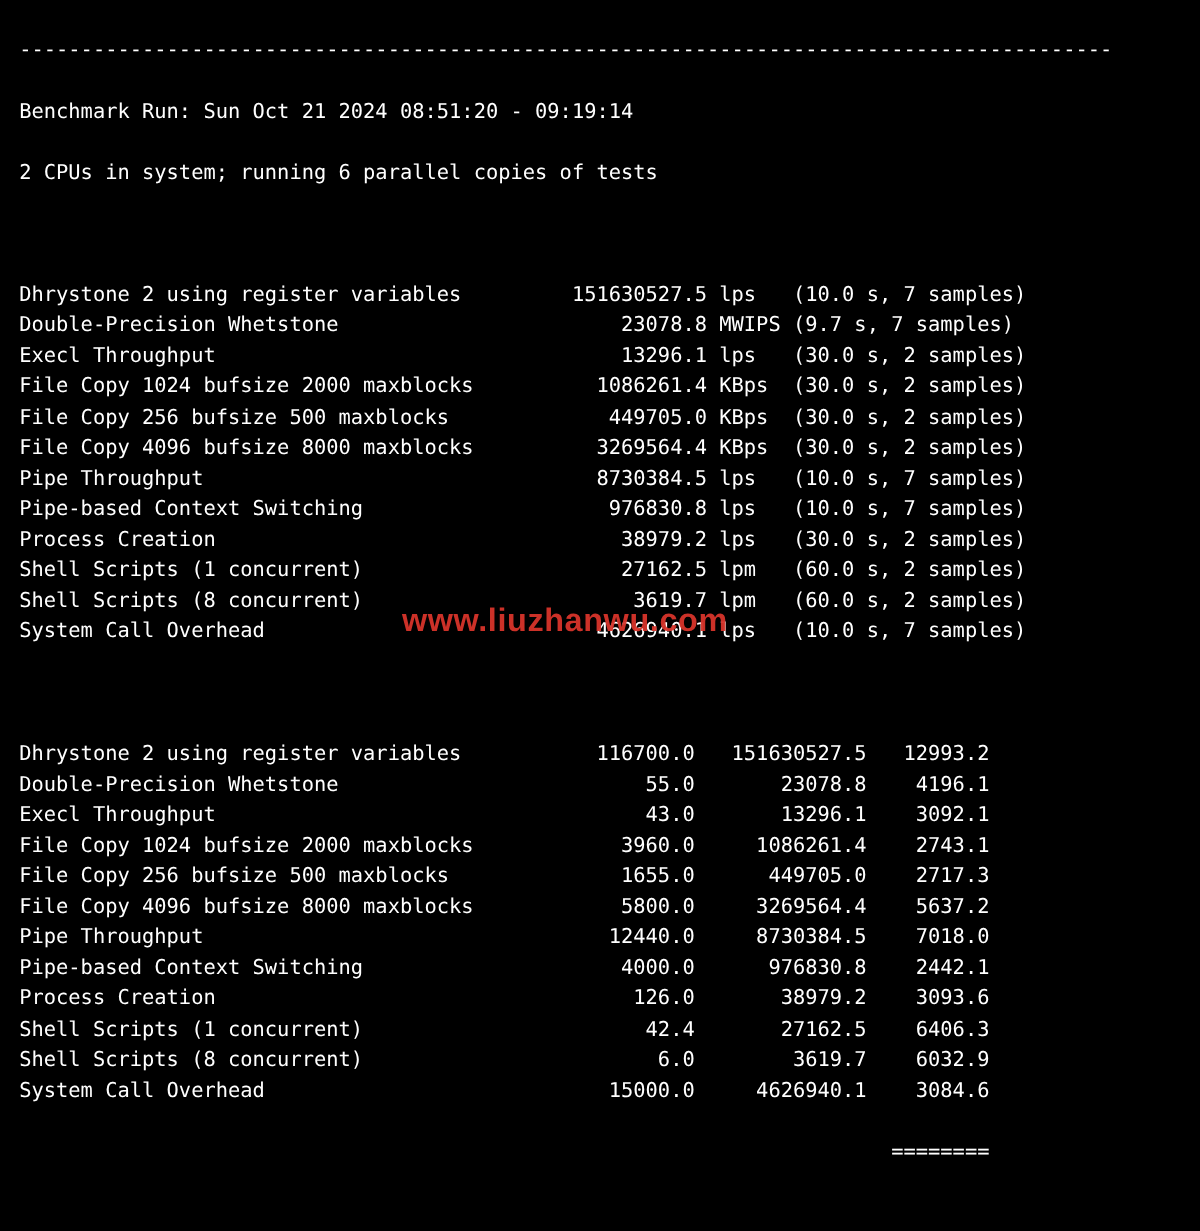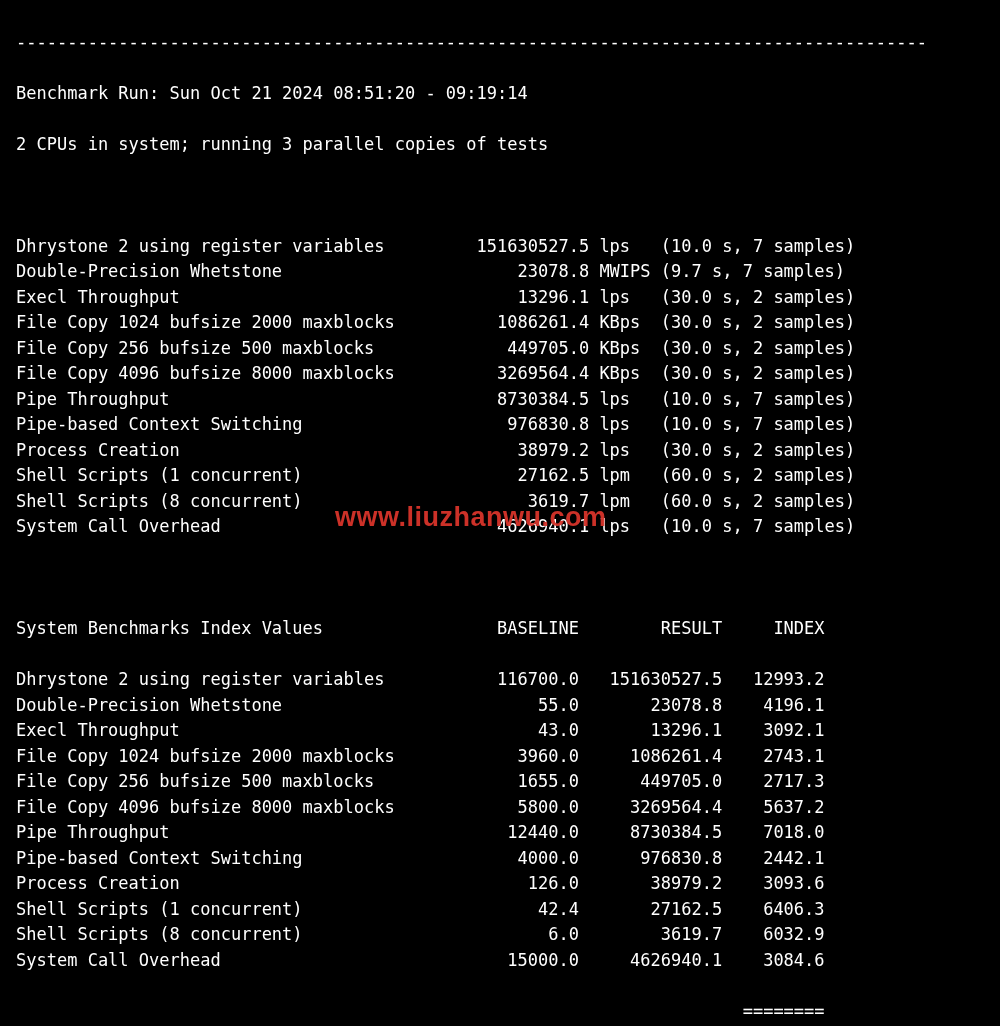--- a/index.html
+++ b/index.html
@@ -35,25 +35,24 @@
   }
   .dashes { letter-spacing: 0; }
   .header-line { }
 </style>
 </head>
 <body>
 
 <div class="terminal">
 <span class="row dashes">-----------------------------------------------------------------------------------------</span>
 <span class="row header-line">Benchmark Run: Sun Oct 21 2024 08:51:20 - 09:19:14</span>
-<span class="row header-line">2 CPUs in system; running 3 parallel copies of tests</span>
+<span class="row header-line">2 CPUs in system; running 6 parallel copies of tests</span>
 <span class="row"> </span>
 <div id="tests-block"><span class="row">Dhrystone 2 using register variables         151630527.5 lps   (10.0 s, 7 samples)</span><span class="row">Double-Precision Whetstone                       23078.8 MWIPS (9.7 s, 7 samples)</span><span class="row">Execl Throughput                                 13296.1 lps   (30.0 s, 2 samples)</span><span class="row">File Copy 1024 bufsize 2000 maxblocks          1086261.4 KBps  (30.0 s, 2 samples)</span><span class="row">File Copy 256 bufsize 500 maxblocks             449705.0 KBps  (30.0 s, 2 samples)</span><span class="row">File Copy 4096 bufsize 8000 maxblocks          3269564.4 KBps  (30.0 s, 2 samples)</span><span class="row">Pipe Throughput                                8730384.5 lps   (10.0 s, 7 samples)</span><span class="row">Pipe-based Context Switching                    976830.8 lps   (10.0 s, 7 samples)</span><span class="row">Process Creation                                 38979.2 lps   (30.0 s, 2 samples)</span><span class="row">Shell Scripts (1 concurrent)                     27162.5 lpm   (60.0 s, 2 samples)</span><span class="row">Shell Scripts (8 concurrent)                      3619.7 lpm   (60.0 s, 2 samples)</span><span class="row">System Call Overhead                           4626940.1 lps   (10.0 s, 7 samples)</span></div>
 <span class="row"> </span>
-<span class="row" id="index-header-line">System Benchmarks Index Values                 BASELINE        RESULT     INDEX</span>
 <div id="index-block"><span class="row">Dhrystone 2 using register variables           116700.0   151630527.5   12993.2</span><span class="row">Double-Precision Whetstone                         55.0       23078.8    4196.1</span><span class="row">Execl Throughput                                   43.0       13296.1    3092.1</span><span class="row">File Copy 1024 bufsize 2000 maxblocks            3960.0     1086261.4    2743.1</span><span class="row">File Copy 256 bufsize 500 maxblocks              1655.0      449705.0    2717.3</span><span class="row">File Copy 4096 bufsize 8000 maxblocks            5800.0     3269564.4    5637.2</span><span class="row">Pipe Throughput                                 12440.0     8730384.5    7018.0</span><span class="row">Pipe-based Context Switching                     4000.0      976830.8    2442.1</span><span class="row">Process Creation                                  126.0       38979.2    3093.6</span><span class="row">Shell Scripts (1 concurrent)                       42.4       27162.5    6406.3</span><span class="row">Shell Scripts (8 concurrent)                        6.0        3619.7    6032.9</span><span class="row">System Call Overhead                            15000.0     4626940.1    3084.6</span></div>
 <span class="row" id="separator-line">                                                                       ========</span>
 
 
 
 
 
 <div class="watermark">www.liuzhanwu.com</div>
 </div>
 

